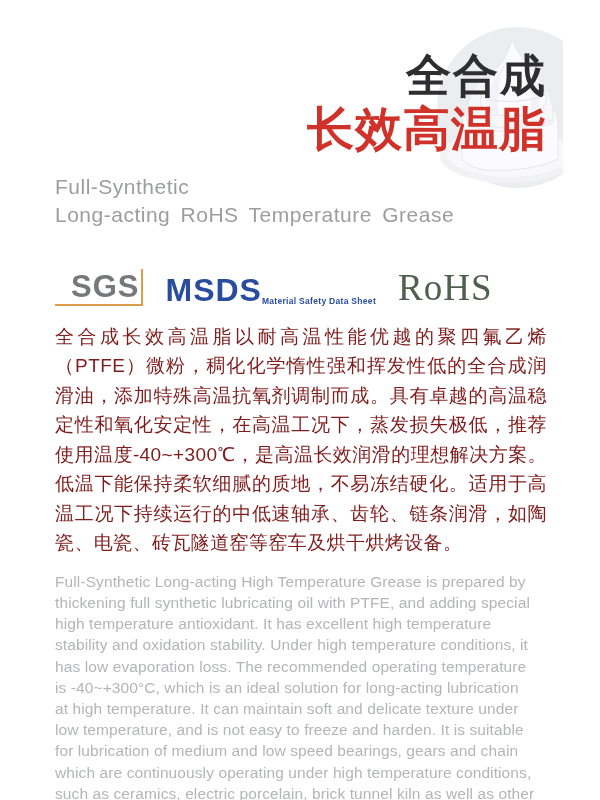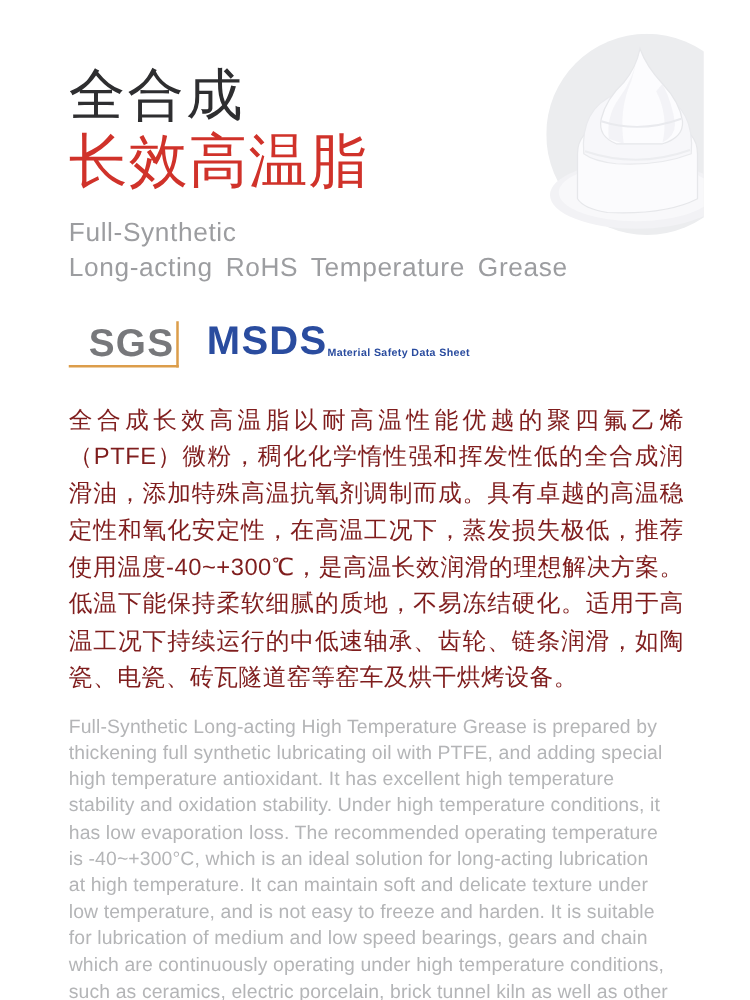--- a/index.html
+++ b/index.html
@@ -7,32 +7,32 @@
   body {
     width: 600px; height: 800px;
     background: #ffffff;
     font-family: "Liberation Sans", sans-serif;
     position: relative;
     overflow: hidden;
   }
   .content { position: absolute; left: 55px; top: 50px; width: 492px; }
 
   .title-cn {
-    font-size: 45px; font-weight: 400; color: #2e2e30;
-    letter-spacing: 2px; line-height: 1.16;
+    font-size: 45px; font-weight: 700; color: #2e2e30;
+    letter-spacing: 2px; line-height: 1.16; text-align: right;
   }
   .title-cn.red { color: #d0322a; font-size: 47px; letter-spacing: 1px; }
 
   .subtitle {
     margin-top: 16px; color: #9c9da0;
     font-size: 21px; line-height: 28px; letter-spacing: 0.5px; word-spacing: 4px;
   }
 
   .cert-row {
-    margin-top: 27px; display: flex; align-items: flex-start; gap: 22px; height: 50px;
+    margin-top: 27px; display: flex; align-items: flex-end; gap: 22px; height: 50px;
   }
   .cert-sgs {
     position: relative; color: #77787b; font-weight: 800; font-size: 31px;
     letter-spacing: 1px; padding: 0 4px 4px 16px; line-height: 1.0; margin-top: 3px;
   }
   .cert-sgs::after {
     content: ""; position: absolute; left: 0; right: 0; bottom: 0;
     height: 2px; background: #dc9d4a;
   }
   .cert-sgs::before {
@@ -106,17 +106,18 @@
     <div>Full-Synthetic</div>
     <div>Long-acting RoHS Temperature Grease</div>
   </div>
 
   <div class="cert-row">
     <div class="cert-sgs">SGS</div>
     <div class="cert-msds">
       <span class="msds-main">MSDS</span>
       <span class="msds-sub">Material Safety Data Sheet</span>
     </div>
+    <div class="cert-rohs">RoHS</div>
   </div>
 
   <p class="desc-cn">全合成长效高温脂以耐高温性能优越的聚四氟乙烯（PTFE）微粉，稠化化学惰性强和挥发性低的全合成润滑油，添加特殊高温抗氧剂调制而成。具有卓越的高温稳定性和氧化安定性，在高温工况下，蒸发损失极低，推荐使用温度-40~+300℃，是高温长效润滑的理想解决方案。低温下能保持柔软细腻的质地，不易冻结硬化。适用于高温工况下持续运行的中低速轴承、齿轮、链条润滑，如陶瓷、电瓷、砖瓦隧道窑等窑车及烘干烘烤设备。</p>
   <p class="desc-en">Full-Synthetic Long-acting High Temperature Grease is prepared by thickening full synthetic lubricating oil with PTFE, and adding special high temperature antioxidant. It has excellent high temperature stability and oxidation stability. Under high temperature conditions, it has low evaporation loss. The recommended operating temperature is -40~+300°C, which is an ideal solution for long-acting lubrication at high temperature. It can maintain soft and delicate texture under low temperature, and is not easy to freeze and harden. It is suitable for lubrication of medium and low speed bearings, gears and chain which are continuously operating under high temperature conditions, such as ceramics, electric porcelain, brick tunnel kiln as well as other kiln cars and drying equipment.</p>
 </div>
 
 </body></html>

